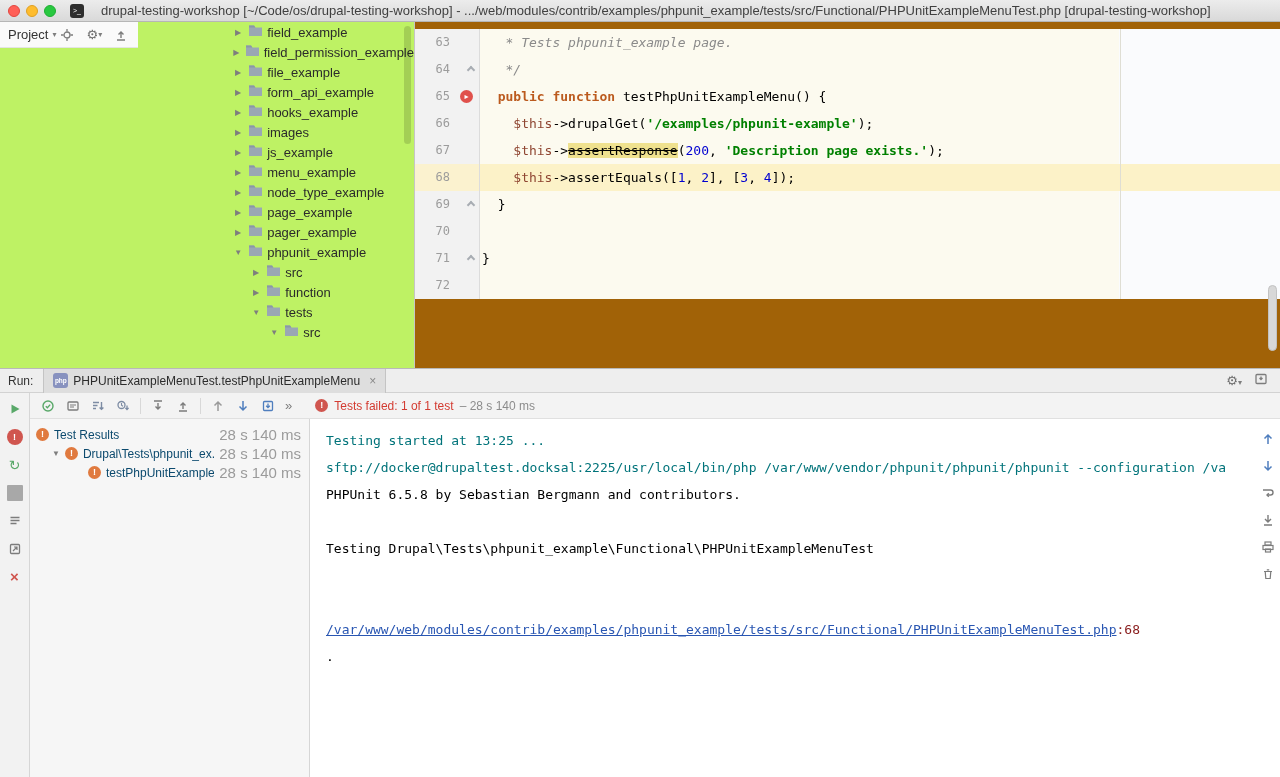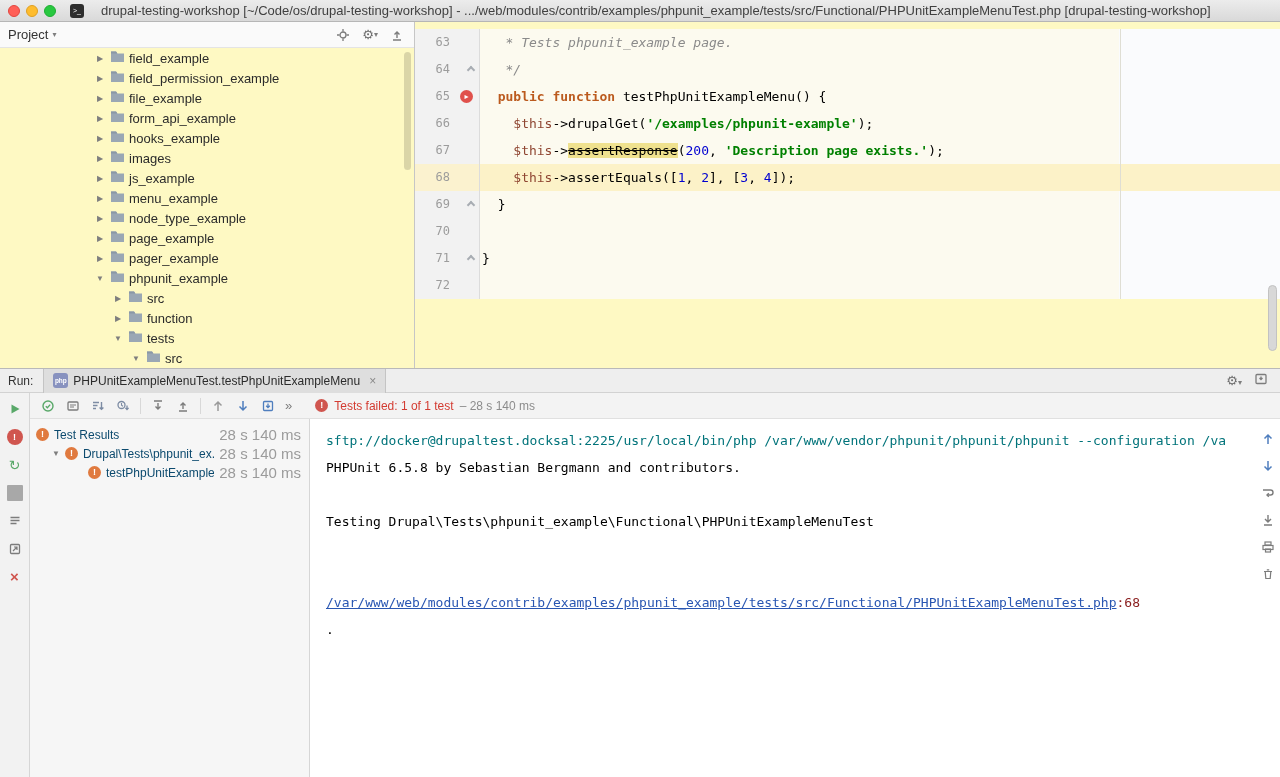--- a/index.html
+++ b/index.html
@@ -13,35 +13,35 @@
   .tl-close{background:#ff5f57;border:1px solid #e2463f}
   .tl-min{background:#febc2e;border:1px solid #dfa023}
   .tl-zoom{background:#28c840;border:1px solid #1eae33}
   .app-ic{width:14px;height:14px;background:#2d2d2d;border-radius:3px;color:#fff;font-size:7px;line-height:14px;text-align:center;margin-left:8px;flex:0 0 14px}
   .title-text{font-size:13px;color:#404040;margin-left:11px;overflow:hidden;text-overflow:clip}
 
   
   .main{height:346px;flex:0 0 346px;display:flex;min-height:0}
 
   
-  .project-panel{width:415px;flex:0 0 415px;border-right:1px solid #c6c6c6;display:flex;flex-direction:column;background:#fef9c3}
+  .project-panel{width:415px;flex:0 0 415px;border-right:1px solid #c6c6c6;display:flex;background:#bef264}
   .project-header{height:26px;flex:0 0 26px;display:flex;align-items:center;padding:0 10px 0 8px;background:#fafafa;border-bottom:1px solid #e4e4e4;gap:4px}
   .ph-label{font-size:13px;color:#333}
   .ph-caret{font-size:8px;color:#7e7e7e}
   .ph-icons{margin-left:auto;display:flex;align-items:center;gap:12px}
   .ph-icons span{display:inline-flex;align-items:center}
   .gear-glyph{font-size:13px;color:#6e6e6e;line-height:14px}
   .project-tree{flex:1;position:relative;overflow:hidden;font-size:13px}
   .tree-row{height:20px;display:flex;align-items:center;gap:4px;white-space:nowrap}
   .tree-arrow{width:12px;font-size:8px;color:#7e7e7e;text-align:center}
   .tree-label{color:#2b2b2b}
   .proj-scroll{position:absolute;right:3px;top:4px;width:7px;height:118px;background:rgba(0,0,0,.14);border-radius:4px}
 
   
-  .editor{flex:1;position:relative;background:#fef9c3;min-width:0;overflow:hidden}
+  .editor{flex:1;position:relative;background:#a16207;min-width:0;overflow:hidden}
   .ed-lines{padding-top:7px}
   .ed-row{display:flex;height:27px}
   .gut-num{width:42px;flex:0 0 42px;background:#f2f2f2;color:#9c9c9c;text-align:right;padding-right:7px;font-family:"DejaVu Sans Mono","Liberation Mono",monospace;font-size:12px;line-height:27px}
   .gut-ico{width:23px;flex:0 0 23px;background:#f2f2f2;border-right:1px solid #dcdcdc;position:relative}
   .gut-fail{position:absolute;left:3px;top:7px;width:13px;height:13px;border-radius:50%;background:#e0514c;color:#fff;font-size:8px;line-height:13px;text-align:center}
   .fold-mark{position:absolute;right:5px;top:11px;width:6px;height:6px;border-left:2px solid #a8adb3;border-top:2px solid #a8adb3;transform:rotate(45deg)}
   .code-line{flex:1;font-family:"DejaVu Sans Mono","Liberation Mono",monospace;font-size:13px;line-height:27px;white-space:pre;padding-left:2px;background:linear-gradient(90deg,#fcfaef 0,#fcfaef 639px,#fafbfd 639px)}
   .ed-row.cur .code-line{background:#fcf2c8}
   .ed-row.cur .gut-num,.ed-row.cur .gut-ico{background:#fbf2cf}
   .c-txt{color:#000}
@@ -467,20 +467,21 @@
                 <span class="tt-time">28 s 140 ms</span>
               </div>
               <div class="tt-row" style="padding-left: 58px;">
                 <span class="tt-fail">!</span>
                 <span class="tt-label">testPhpUnitExampleM</span>
                 <span class="tt-time">28 s 140 ms</span>
               </div>
             </div>
           <div class="console">
             <div>
+                <pre class="con-line"><span class="o-sys">Testing started at 13:25 ...</span></pre>
                 <pre class="con-line"><span class="o-sys">sftp://docker@drupaltest.docksal:2225/usr/local/bin/php /var/www/vendor/phpunit/phpunit/phpunit --configuration /va</span></pre>
                 <pre class="con-line"><span class="o-std">PHPUnit 6.5.8 by Sebastian Bergmann and contributors.</span></pre>
                 <pre class="con-line"></pre>
                 <pre class="con-line"><span class="o-std">Testing Drupal\Tests\phpunit_example\Functional\PHPUnitExampleMenuTest</span></pre>
                 <pre class="con-line"></pre>
                 <pre class="con-line"></pre>
                 <pre class="con-line"><span class="o-link">/var/www/web/modules/contrib/examples/phpunit_example/tests/src/Functional/PHPUnitExampleMenuTest.php</span><span class="o-loc">:68</span></pre>
                 <pre class="con-line"><span class="o-std">.</span></pre>
               </div>
             <div class="console-icons">

